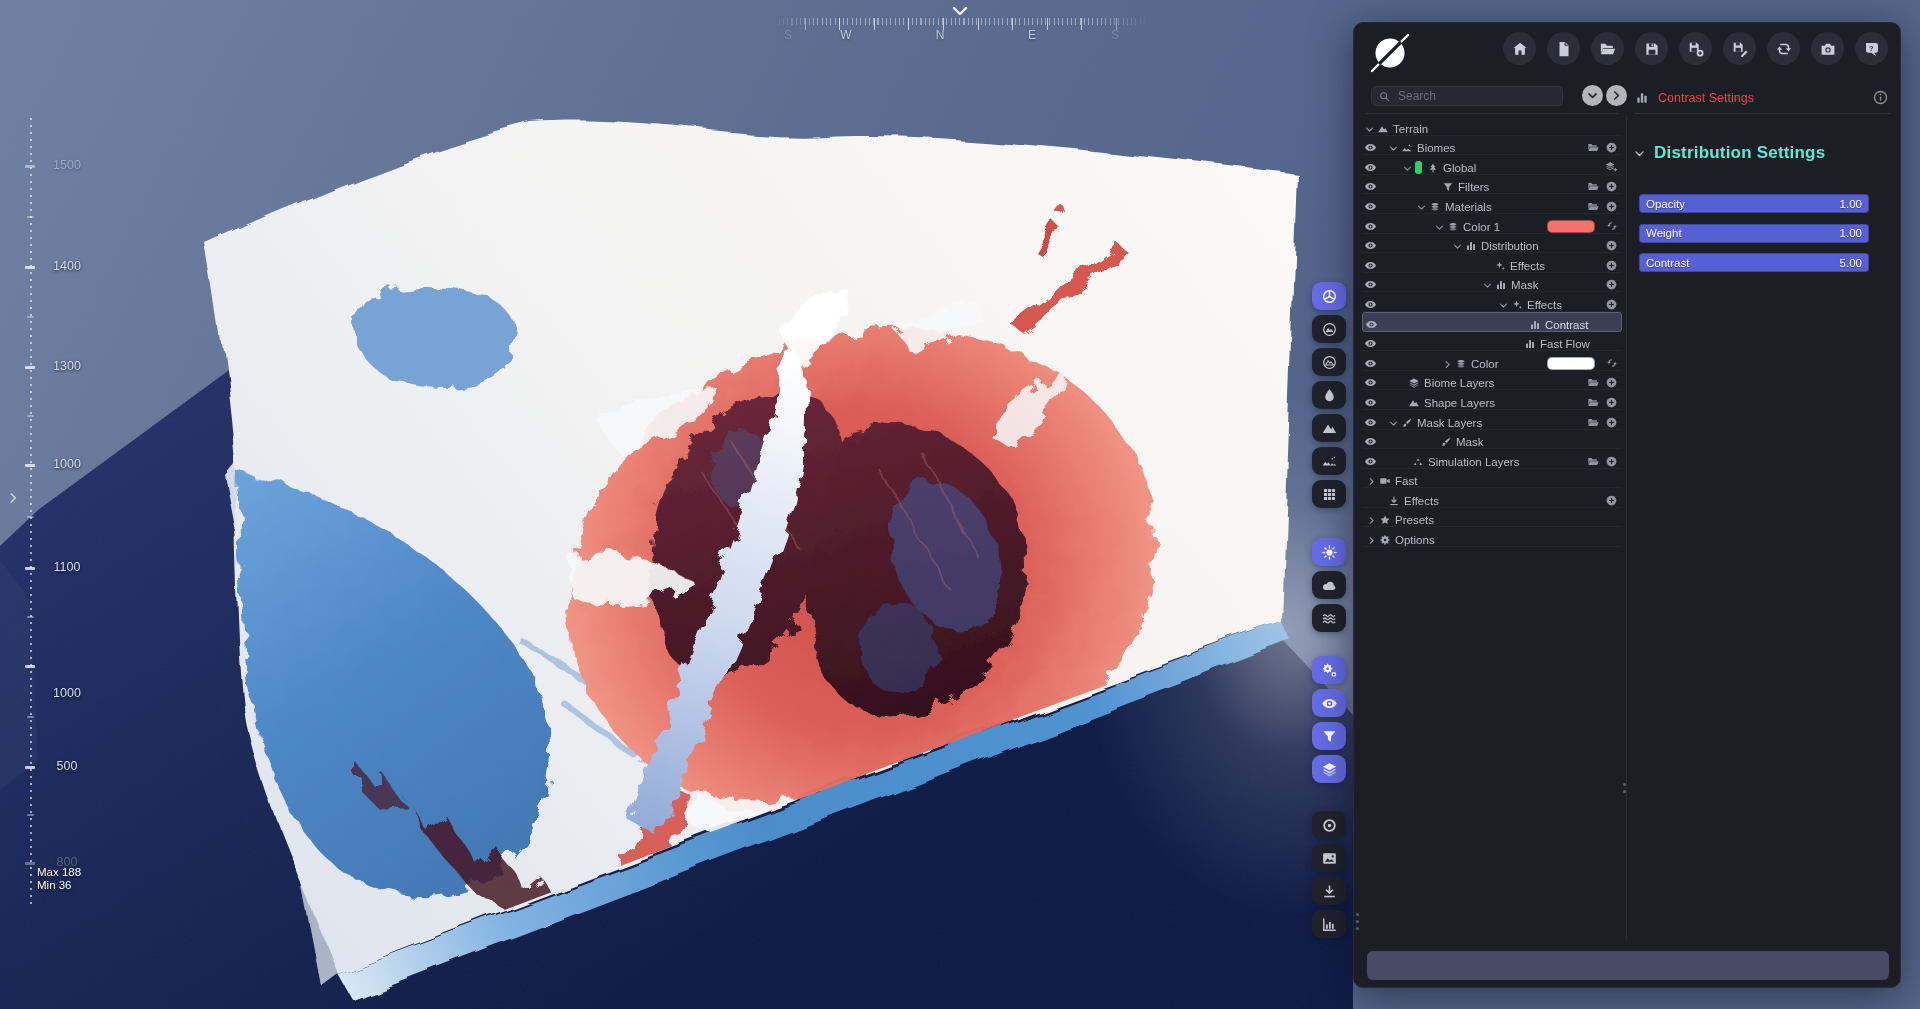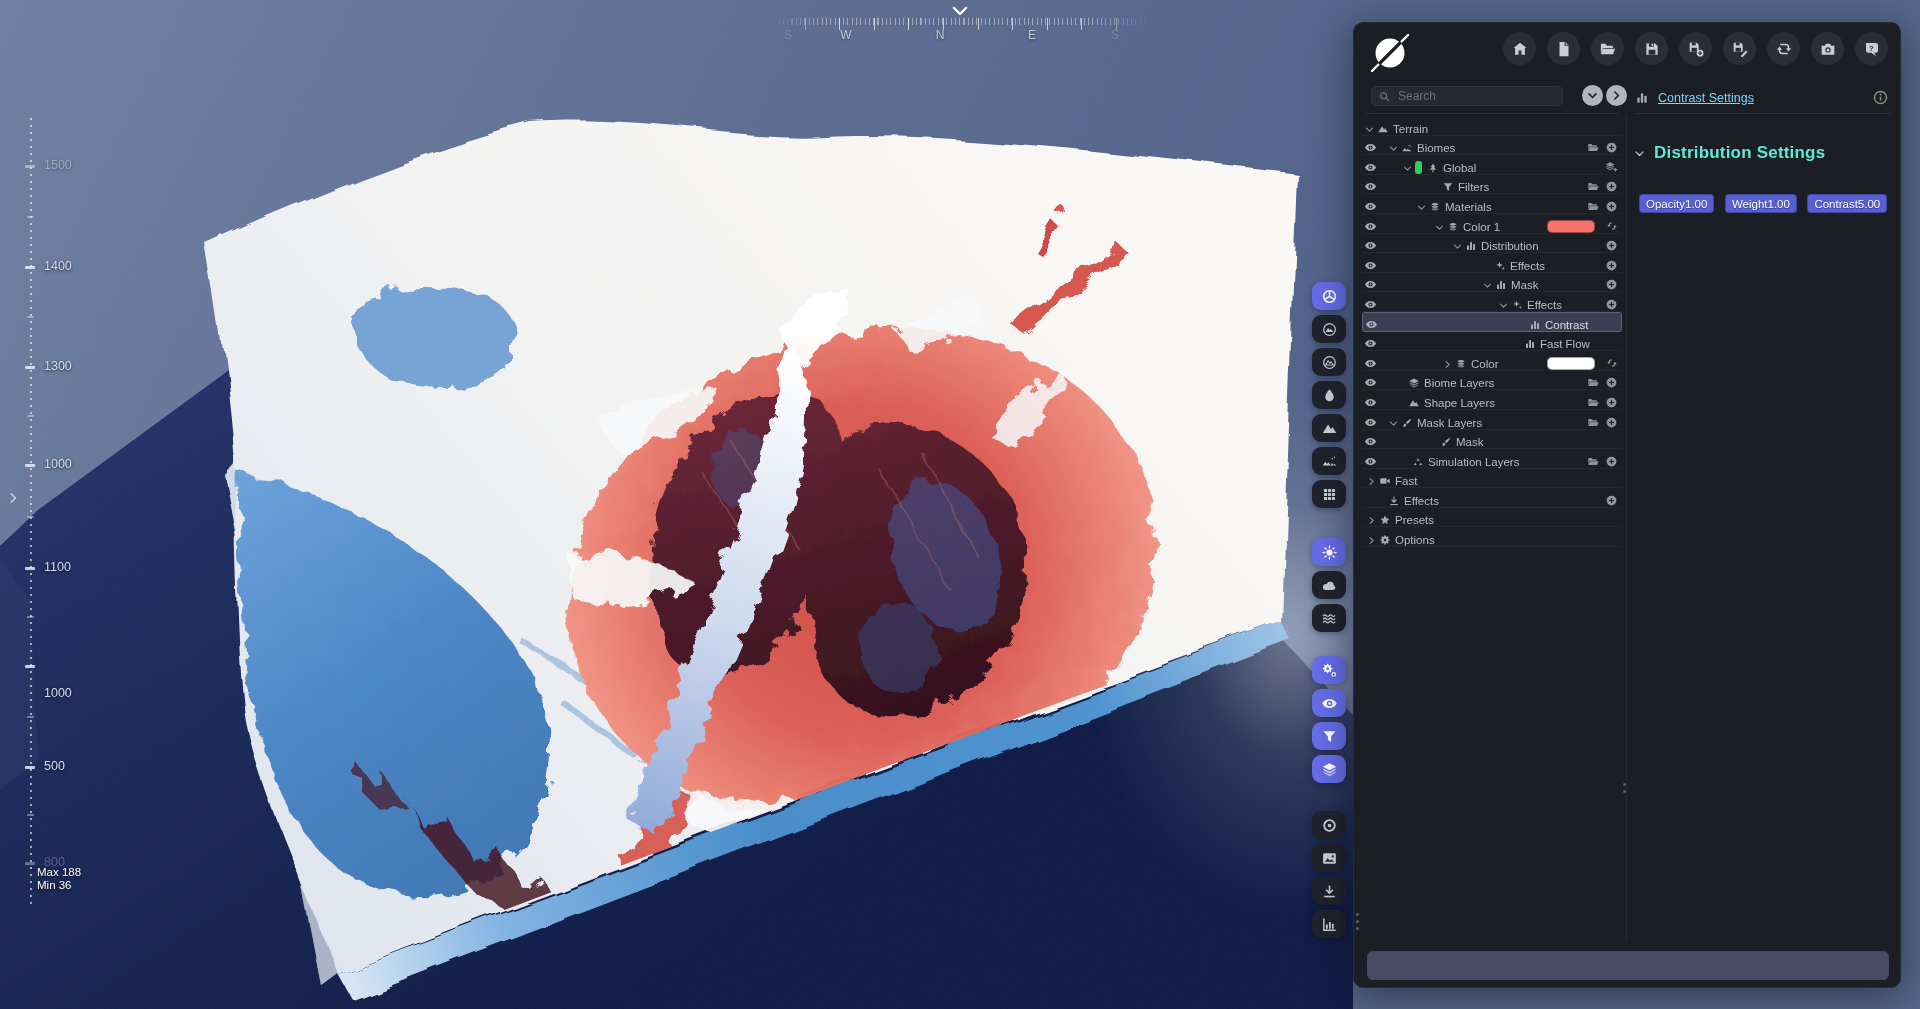--- a/index.html
+++ b/index.html
@@ -17,21 +17,21 @@
   .compass .ticks-lg{height:12px;background:repeating-linear-gradient(90deg,rgba(255,255,255,.65) 0 1px,transparent 1px 34.6px);}
   .compass .clabel{position:absolute;top:24px;font-size:12px;color:rgba(226,233,244,.78);transform:translateX(-50%);text-shadow:0 1px 2px rgba(20,30,55,.5);}
   .compass .clabel.faint{opacity:.32;}
   .north-marker{position:absolute;left:182px;top:2px;}
 
   .ruler{position:absolute;left:0;top:0;width:110px;height:1009px;pointer-events:none;}
   .ruler .dotline{position:absolute;left:30px;top:118px;width:2px;height:786px;
     background:repeating-linear-gradient(180deg,rgba(255,255,255,.6) 0 2px,transparent 2px 7px);}
   .ruler .tick{position:absolute;left:25px;width:10px;height:3px;background:rgba(240,245,252,.8);border-radius:1px;}
   .ruler .tick.mid{left:27px;width:7px;height:2px;opacity:.5;}
-  .ruler .rlabel{position:absolute;left:44px;width:46px;font-size:12.5px;color:#d6dbe4;text-shadow:0 1px 3px rgba(10,18,40,.8);}
+  .ruler .rlabel{position:absolute;left:44px;width:46px;text-align:center;font-size:12.5px;color:#d6dbe4;text-shadow:0 1px 3px rgba(10,18,40,.8);}
   .minmax{position:absolute;left:37px;top:866px;font-size:11.5px;color:#fff;line-height:12.5px;text-shadow:0 1px 3px rgba(0,0,0,.8);}
   .left-expander{position:absolute;left:6px;top:490px;color:#cfd6e2;cursor:pointer;}
 
   
   .mid-tb{position:absolute;left:1312px;top:0;width:34px;}
   .mbtn{position:absolute;left:0;width:34px;height:28px;border-radius:9px;background:#20232c;color:#ccd1d9;
     display:flex;align-items:center;justify-content:center;cursor:pointer;box-shadow:0 2px 6px rgba(10,15,30,.35);}
   .mbtn.active{background:#666de8;color:#fff;}
 
   
@@ -61,26 +61,26 @@
   .pill{width:7px;height:13px;border-radius:3px;margin-right:5px;}
   .swatch{width:46px;height:11px;border-radius:5px;border:1px solid rgba(0,0,0,.35);margin-right:6px;}
 
   .col-divider{position:absolute;left:272px;top:93px;width:1px;height:825px;background:rgba(255,255,255,.06);}
   .col-dots{position:absolute;left:269px;top:760px;display:flex;flex-direction:column;gap:4px;}
   .col-dots i,.edge-dots i{width:3px;height:3px;border-radius:50%;background:#5c616e;}
   .edge-dots{position:absolute;left:2px;top:890px;display:flex;flex-direction:column;gap:4px;}
 
   .settings-col{position:absolute;left:277px;top:56px;width:262px;}
   .s-header{position:absolute;left:4px;top:10px;right:4px;display:flex;align-items:center;gap:9px;color:#a4aab4;}
-  .s-header .s-title{font-size:12.5px;color:#7dd3fc;text-decoration:underline;}
+  .s-header .s-title{font-size:12.5px;color:#ef4444;}
   .s-info{margin-left:auto;color:#8f8d80;cursor:pointer;display:flex;}
   .s-divider{position:absolute;left:4px;top:34px;right:2px;height:1px;background:rgba(255,255,255,.08);}
   .s-section{position:absolute;left:2px;top:64px;display:flex;align-items:center;gap:8px;color:#b9bdc6;cursor:pointer;}
   .s-section .sec-label{font-size:17px;font-weight:700;color:#5eead4;letter-spacing:.2px;}
-  .sliders{position:absolute;left:8px;top:115px;right:24px;display:flex;gap:10.5px;}
+  .sliders{position:absolute;left:8px;top:115px;right:24px;display:flex;flex-direction:column;gap:10.5px;}
   .slider{height:19px;border-radius:4px;background:#565fd4;display:flex;align-items:center;justify-content:space-between;
     padding:0 7px;color:#fff;font-size:11.5px;cursor:ew-resize;box-shadow:inset 0 0 0 1px rgba(0,0,0,.25);text-shadow:0 1px 1px rgba(0,0,0,.35);}
   .bottom-bar{position:absolute;left:13px;top:928px;width:522px;height:29px;border-radius:6px;background:#484b63;cursor:pointer;}
 </style>
 </head>
 <body>
 
 <div class="stage">
 
   <svg class="scene-svg" width="1353" height="1009" viewBox="0 0 1353 1009">

